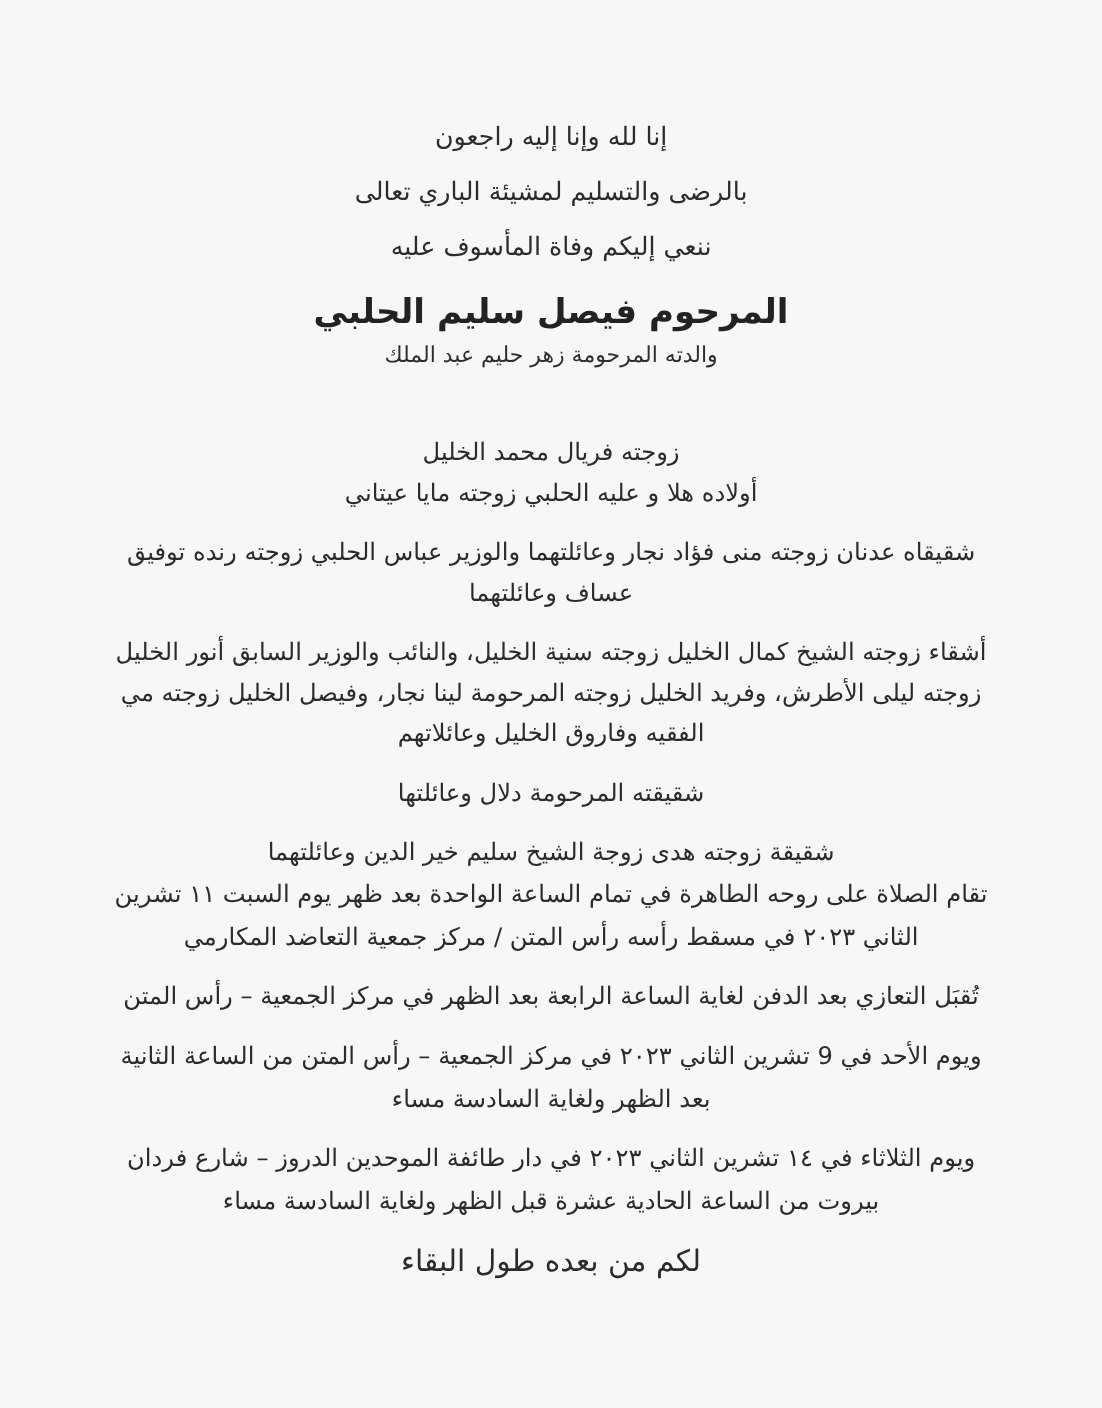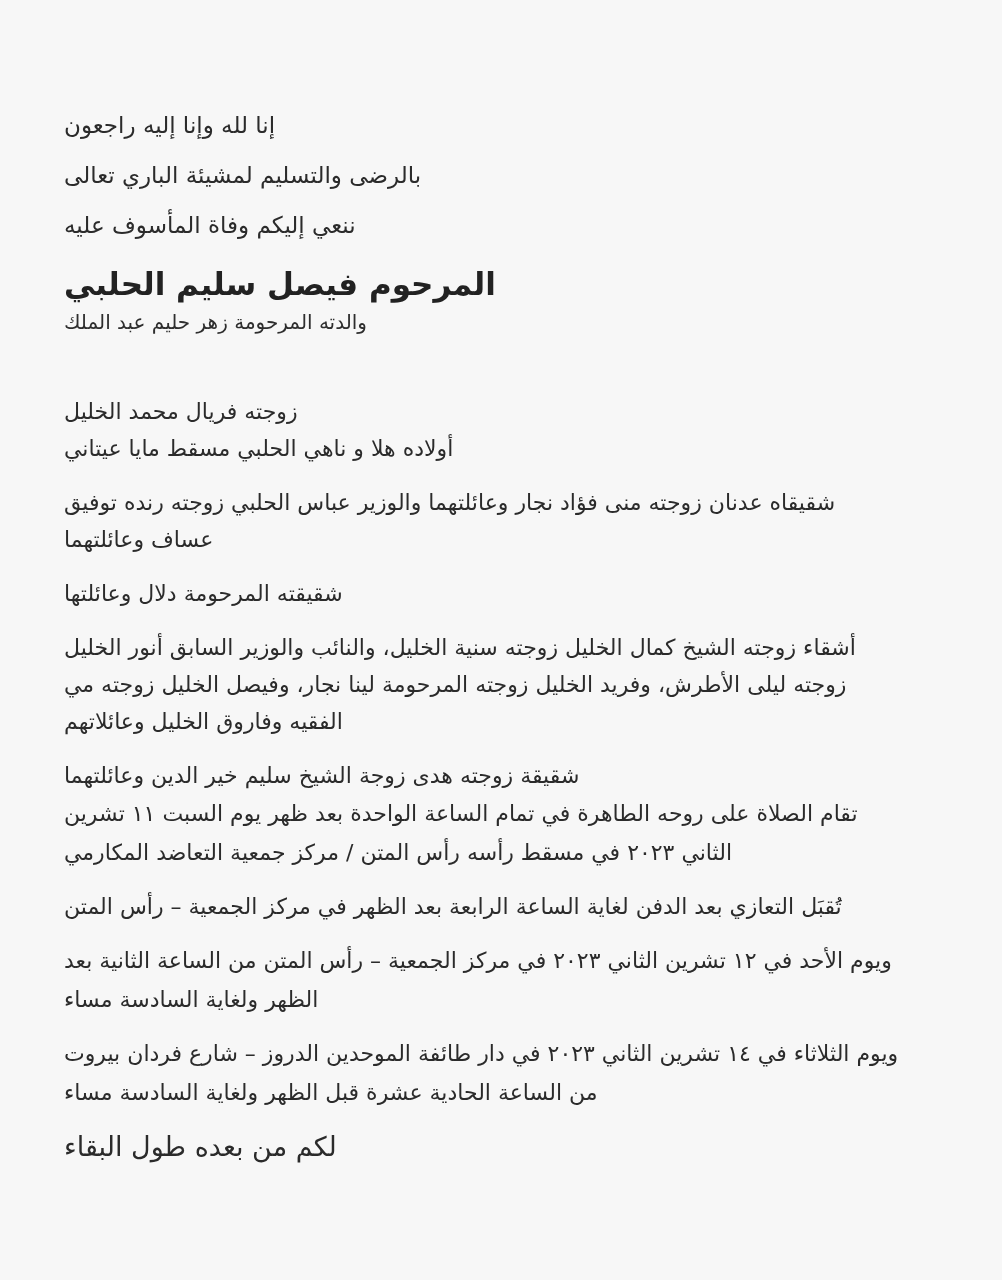--- a/index.html
+++ b/index.html
@@ -11,23 +11,23 @@
   }
   body {
     background: #f7f7f7;
     font-family: "DejaVu Sans", sans-serif;
     color: #2b2b2b;
   }
   .doc {
     box-sizing: border-box;
     width: 1002px;
     height: 1280px;
-    padding: 100px 100px 0 64px;
+    padding: 100px 100px 0 100px;
     direction: rtl;
-    text-align: left;
+    text-align: center;
   }
   .doc p { margin: 0; }
 
   
   .opening p {
     font-size: 23px;
     line-height: 50px;
     font-weight: 500;
   }
 
@@ -84,29 +84,29 @@
     <p>إنا لله وإنا إليه راجعون</p>
     <p>بالرضى والتسليم لمشيئة الباري تعالى</p>
     <p>ننعي إليكم وفاة المأسوف عليه</p>
   </section>
 
   <h1 class="deceased-name">المرحوم فيصل سليم الحلبي</h1>
   <p class="mother-line">والدته المرحومة زهر حليم عبد الملك</p>
 
   <section class="family">
     <p>زوجته فريال محمد الخليل</p>
-    <p>أولاده هلا و ناهي الحلبي مسقط مايا عيتاني</p>
+    <p>أولاده هلا و عليه الحلبي زوجته مايا عيتاني</p>
     <p class="spaced">شقيقاه عدنان زوجته منى فؤاد نجار وعائلتهما والوزير عباس الحلبي زوجته رنده توفيق عساف وعائلتهما</p>
+    <p class="spaced">أشقاء زوجته الشيخ كمال الخليل زوجته سنية الخليل، والنائب والوزير السابق أنور الخليل زوجته ليلى الأطرش، وفريد الخليل زوجته المرحومة لينا نجار، وفيصل الخليل زوجته مي الفقيه وفاروق الخليل وعائلاتهم</p>
     <p class="spaced">شقيقته المرحومة دلال وعائلتها</p>
-    <p class="spaced">أشقاء زوجته الشيخ كمال الخليل زوجته سنية الخليل، والنائب والوزير السابق أنور الخليل زوجته ليلى الأطرش، وفريد الخليل زوجته المرحومة لينا نجار، وفيصل الخليل زوجته مي الفقيه وفاروق الخليل وعائلاتهم</p>
     <p class="spaced">شقيقة زوجته هدى زوجة الشيخ سليم خير الدين وعائلتهما</p>
   </section>
 
   <section class="arrangements">
     <p>تقام الصلاة على روحه الطاهرة في تمام الساعة الواحدة بعد ظهر يوم السبت ١١ تشرين الثاني ٢٠٢٣ في مسقط رأسه رأس المتن / مركز جمعية التعاضد المكارمي</p>
     <p>تُقبَل التعازي بعد الدفن لغاية الساعة الرابعة بعد الظهر في مركز الجمعية – رأس المتن</p>
-    <p>ويوم الأحد في ١٢ تشرين الثاني ٢٠٢٣ في مركز الجمعية – رأس المتن من الساعة الثانية بعد الظهر ولغاية السادسة مساء</p>
+    <p>ويوم الأحد في 9 تشرين الثاني ٢٠٢٣ في مركز الجمعية – رأس المتن من الساعة الثانية بعد الظهر ولغاية السادسة مساء</p>
     <p>ويوم الثلاثاء في ١٤ تشرين الثاني ٢٠٢٣ في دار طائفة الموحدين الدروز – شارع فردان بيروت من الساعة الحادية عشرة قبل الظهر ولغاية السادسة مساء</p>
   </section>
 
   <p class="closing">لكم من بعده طول البقاء</p>
 
 </div>
 
 </body></html>

